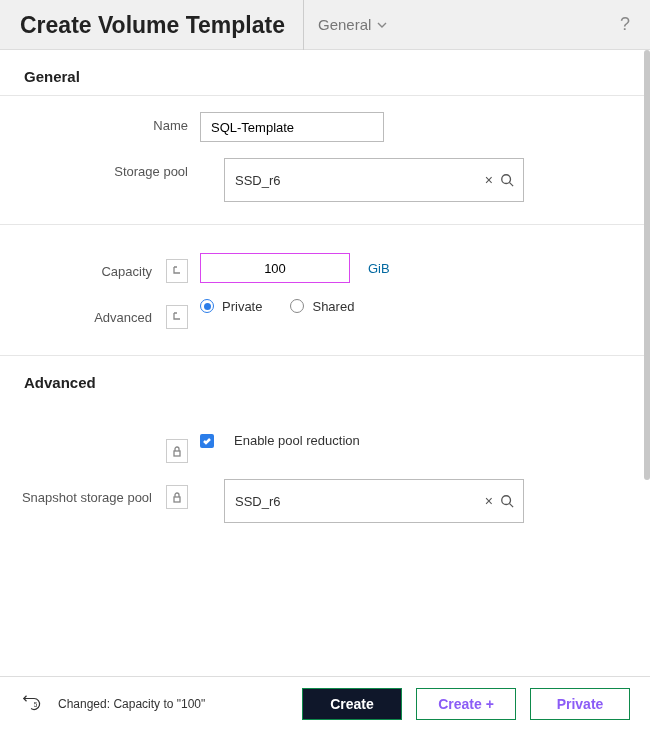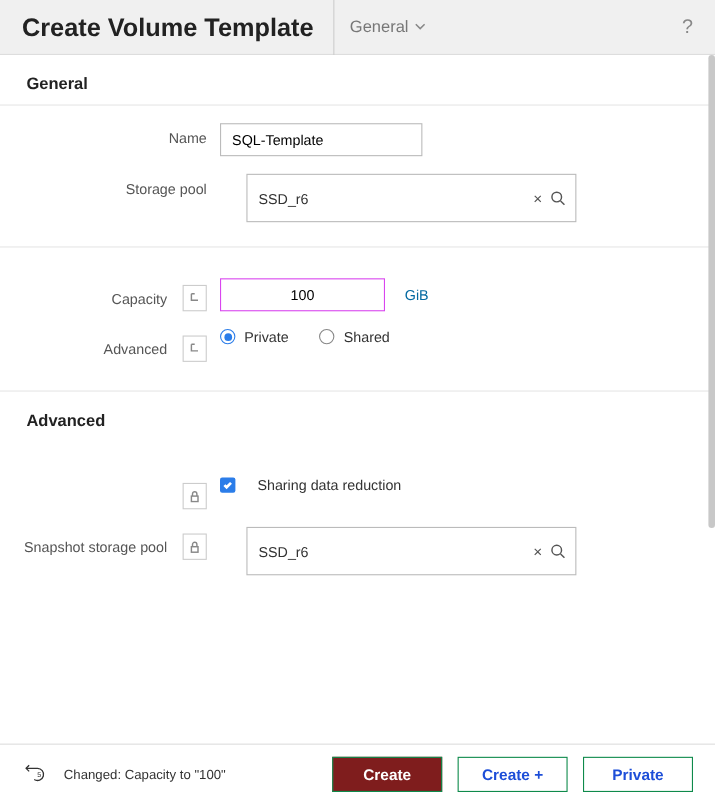--- a/index.html
+++ b/index.html
@@ -201,29 +201,29 @@
     display: flex; align-items:center; justify-content:center;
   }
   .footer .status-icon svg { width: 22px; height: 22px; stroke:#333; fill:none; stroke-width:1.3; }
   .footer .status-text { color: #333; font-size: 12px; flex:0 0 auto; margin-right:auto; }
   .btn {
     height: 32px;
     min-width: 100px;
     padding: 0 16px;
     border: 1.5px solid #0e8a4b;
     background: #fff;
-    color: #1d4ed8;
+    color: #8b5cf6;
     font-size: 14px;
     font-weight: 600;
     cursor: pointer;
     display: inline-flex;
     align-items: center;
     justify-content: center;
   }
-  .btn.primary { background: #7f1d1d; color: #fff; }
+  .btn.primary { background: #0f172a; color: #fff; }
 </style>
 </head>
 <body>
 
 <div class="header">
   <div class="header-title">Create Volume Template</div>
   <div class="header-dd">
     <span>General</span>
     <span>
       <svg viewBox="0 0 10 10">
@@ -324,21 +324,21 @@
             <path d="M4 6 V4 a2 2 0 0 1 4 0 V6"></path>
           </svg>
       </span>
     </div>
     <div class="field-col">
       <span class="chk">
         <svg viewBox="0 0 10 10">
             <path d="M2 5 L4 7 L8 3"></path>
           </svg>
       </span>
-      <span>Sharing data reduction</span>
+      <span>Enable pool reduction</span>
     </div>
   </div>
 
   <div class="row">
     <div class="label-col">
       <span>Snapshot storage pool</span>
       <span class="mini-btn">
         <svg viewBox="0 0 12 12">
             <rect x="3" y="6" width="6" height="5"></rect>
             <path d="M4 6 V4 a2 2 0 0 1 4 0 V6"></path>

